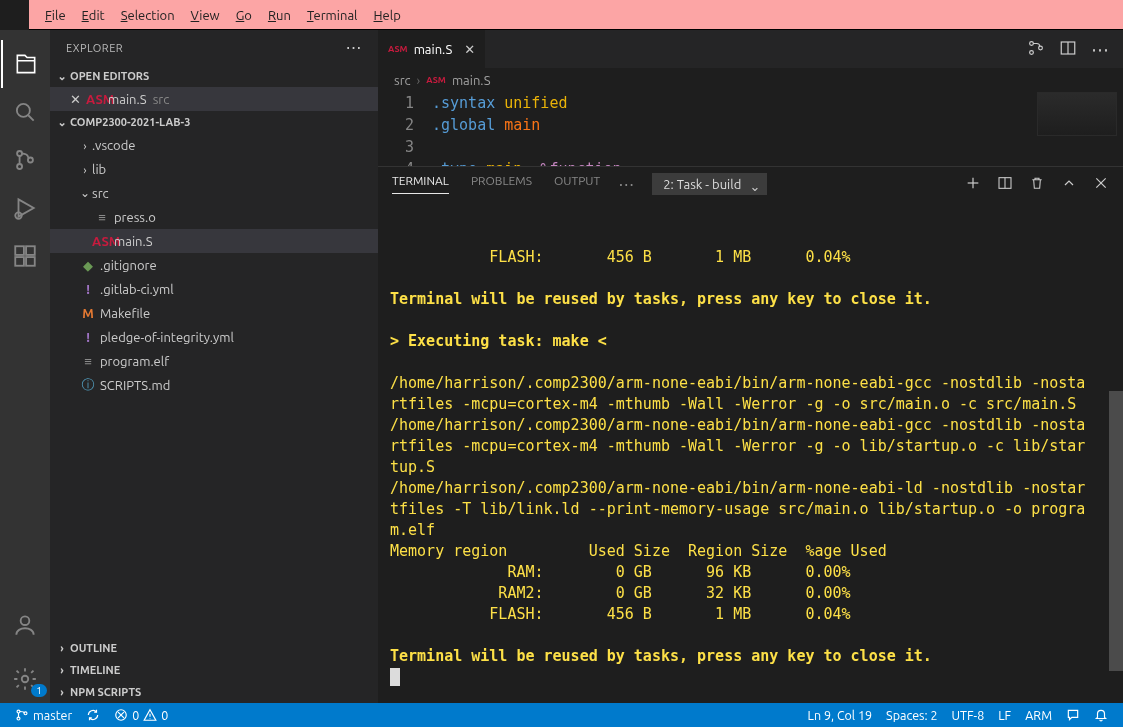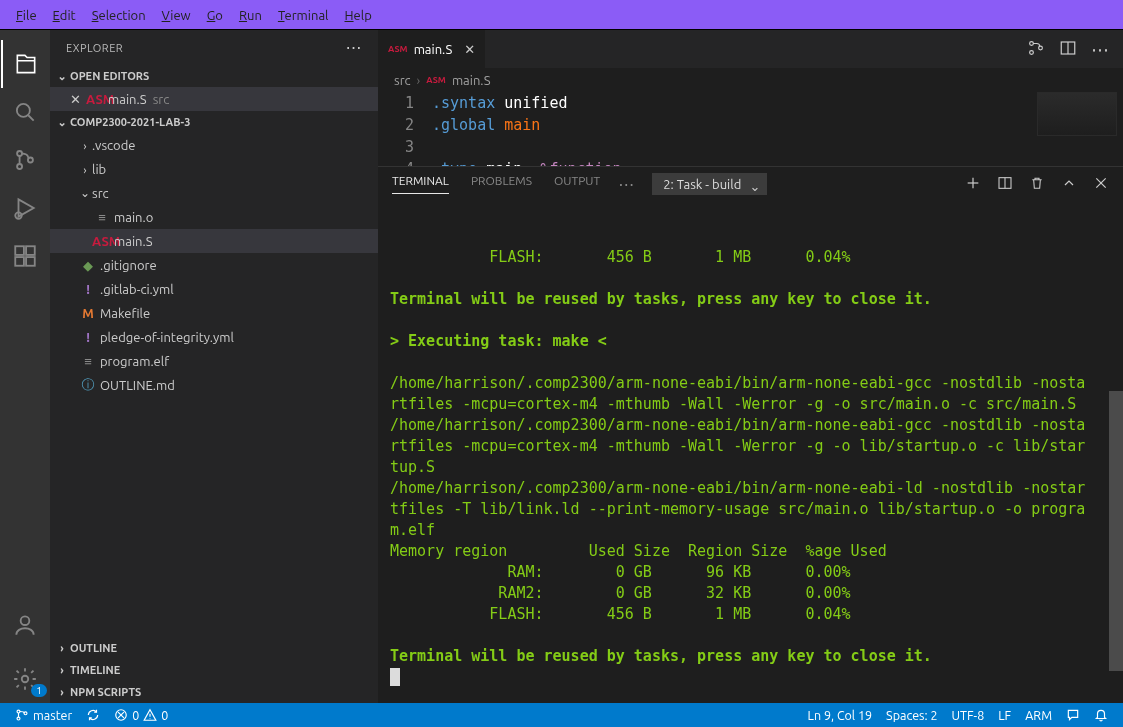--- a/index.html
+++ b/index.html
@@ -8,25 +8,26 @@
   font-family: -apple-system, BlinkMacSystemFont, "Segoe UI", Ubuntu, sans-serif;
   font-size: 13px;
   background: #1e1e1e;
   color: #cccccc;
   overflow: hidden;
   display: flex;
   flex-direction: column;
 }
 .menubar {
   height: 30px;
-  background: #8b5cf6;
+  background: #fca5a5;
   display: flex;
   align-items: center;
   padding: 0 8px;
   border-bottom: 1px solid #000;
+  margin-left: 29px;
 }
 .menubar-item {
   padding: 4px 8px;
   color: #222;
   cursor: pointer;
 }
 .menubar-item .mn { text-decoration: underline; }
 
 .main-area {
   flex: 1;
@@ -181,21 +182,21 @@
 .gutter {
   width: 54px;
   text-align: right;
   color: #858585;
   padding-right: 18px;
 }
 .code-lines { color: #d4d4d4; }
 .tok-dir { color: #569cd6; }
 .tok-kw { color: #c586c0; }
 .tok-id { color: #f97316; }
-.tok-plain { color: #ffffff; }
+.tok-plain { color: #eab308; }
 
 .minimap {
   position: absolute;
   right: 6px;
   top: 0;
   width: 80px;
   height: 44px;
   background: linear-gradient(#2b2b2b, #1e1e1e);
   border: 1px solid #2a2a2a;
 }
@@ -235,21 +236,21 @@
 .panel-actions { margin-left: auto; display: flex; align-items: center; gap: 16px; color: #ccc; }
 .panel-actions svg { width: 16px; height: 16px; }
 
 .terminal {
   flex: 1;
   overflow: auto;
   padding: 4px 12px 6px 12px;
   font-family: "DejaVu Sans Mono", Menlo, Consolas, monospace;
   font-size: 15px;
   line-height: 21px;
-  color: #84cc16;
+  color: #fde047;
   white-space: pre;
   position: relative;
 }
 .terminal .bold { font-weight: bold; }
 .terminal .cursor-block {
   display: inline-block;
   width: 10px; height: 18px;
   background: #dcdcdc;
   vertical-align: text-bottom;
 }
@@ -379,21 +380,21 @@
         <div class="tree-item indent-1">
           <span class="chev">›</span>
           <span class="fname">lib</span>
         </div>
         <div class="tree-item indent-1">
           <span class="chev">⌄</span>
           <span class="fname">src</span>
         </div>
         <div class="tree-item indent-2">
           <span class="ficon ic-file">≡</span>
-          <span class="fname">main.o</span>
+          <span class="fname">press.o</span>
         </div>
         <div class="tree-item indent-2 selected">
           <span class="ficon ic-asm">ASM</span>
           <span class="fname">main.S</span>
         </div>
         <div class="tree-item indent-1">
           <span class="ficon ic-git">◆</span>
           <span class="fname">.gitignore</span>
         </div>
         <div class="tree-item indent-1">
@@ -407,21 +408,21 @@
         <div class="tree-item indent-1">
           <span class="ficon ic-yml">!</span>
           <span class="fname">pledge-of-integrity.yml</span>
         </div>
         <div class="tree-item indent-1">
           <span class="ficon ic-file">≡</span>
           <span class="fname">program.elf</span>
         </div>
         <div class="tree-item indent-1">
           <span class="ficon ic-info">ⓘ</span>
-          <span class="fname">OUTLINE.md</span>
+          <span class="fname">SCRIPTS.md</span>
         </div>
       </div>
 
     <div class="bottom-sections" id="bottom-sections">
         <div class="sidebar-section-header">
           <span class="chev">›</span>
           <span>OUTLINE</span>
         </div>
         <div class="sidebar-section-header">
           <span class="chev">›</span>

